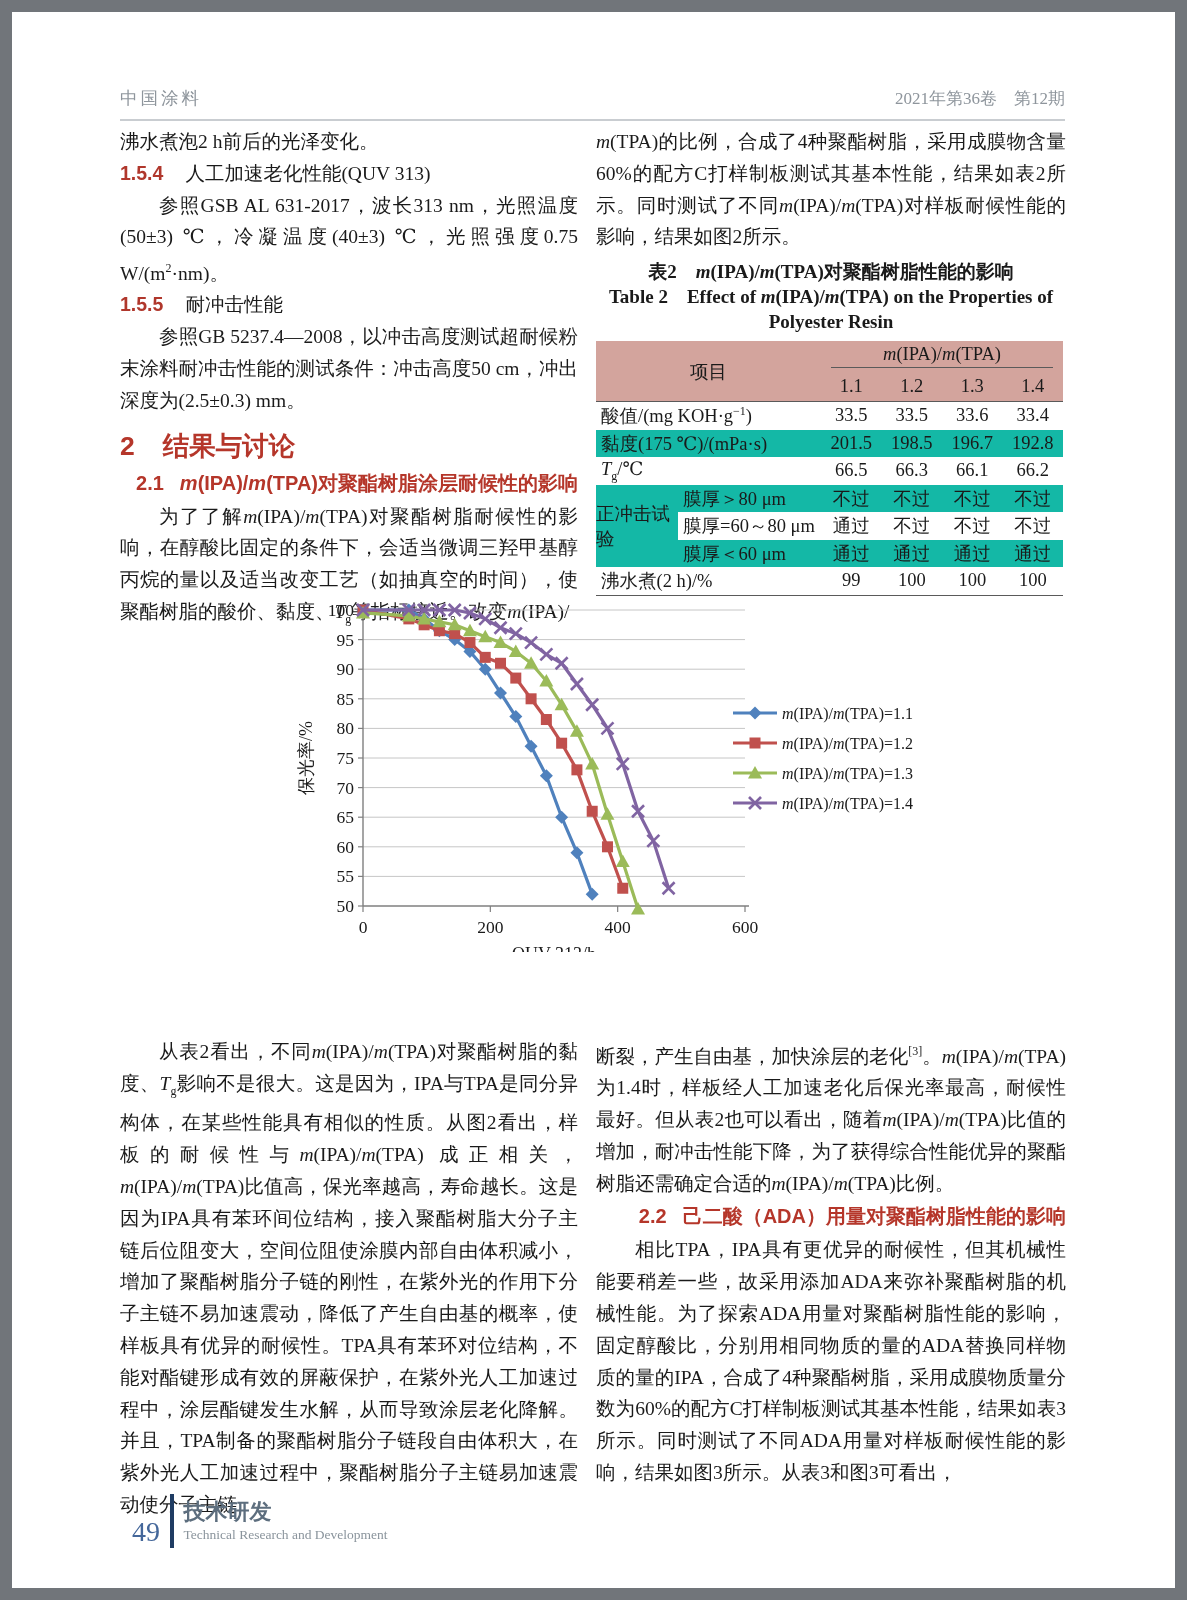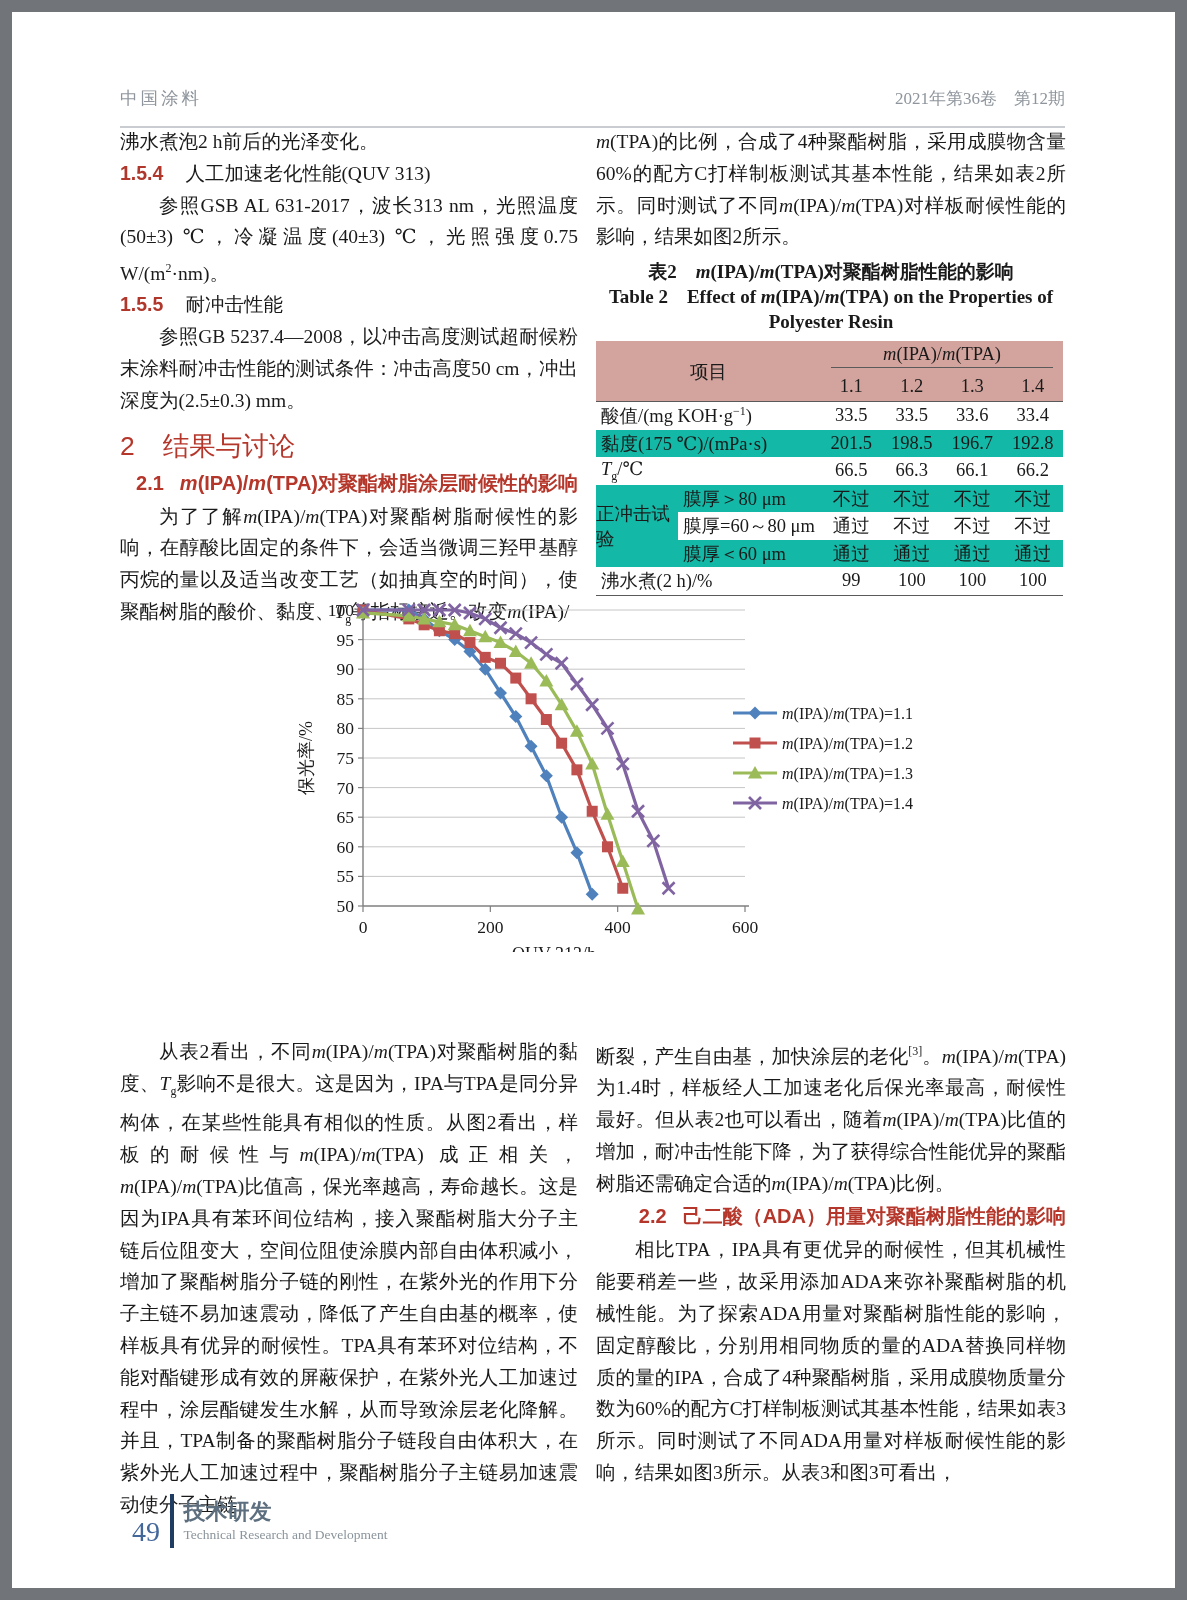--- a/index.html
+++ b/index.html
@@ -2,39 +2,39 @@
 <html><head>
 <meta charset="utf-8">
 <style>
   html,body{margin:0;padding:0;}
   body{background:#71757a;font-family:"Liberation Serif","DejaVu Serif",serif;}
   #page{position:relative;width:1163px;height:1576px;margin:12px auto;background:#ffffff;overflow:hidden;}
   
   .abs{position:absolute;}
 
   
-  .header{left:108px;top:66px;width:945px;height:32px;display:flex;justify-content:space-between;align-items:flex-end;border-bottom:2px solid #c9cdd1;padding-bottom:16px;}
+  .header{left:108px;top:66px;width:945px;height:32px;display:flex;justify-content:space-between;align-items:flex-end;border-bottom:2px solid #c9cdd1;padding-bottom:9px;}
   .journal{color:#8e959c;font-size:17.5px;letter-spacing:3px;}
   .issue{color:#8e959c;font-size:17px;}
 
   
   .col{color:#1a1a1a;}
   .col-lt{left:108px;top:114px;width:458px;}
   .col-rt{left:584px;top:114px;width:470px;}
   .col-lb{left:108px;top:1024px;width:458px;}
   .col-rb{left:584px;top:1024px;width:470px;}
   .p{font-size:19.5px;line-height:31.8px;text-align:justify;margin:0;}
   .p i{font-family:"Liberation Serif","DejaVu Serif",serif;}
   .indent{text-indent:2em;}
   sup{font-size:12px;}
   sub{font-size:12px;}
 
   .h3line{font-size:19.5px;line-height:31.8px;margin:0;}
   .secnum{color:#b0372c;font-family:"Liberation Sans","DejaVu Sans",sans-serif;font-weight:600;margin-right:22px;}
-  .h2big{margin:11px 0 4px 0;color:#b5362a;font-family:"Liberation Sans","DejaVu Sans",sans-serif;font-size:26.5px;font-weight:normal;}
+  .h2big{margin:11px 0 4px 0;color:#b5362a;font-family:"Liberation Sans","DejaVu Sans",sans-serif;font-size:26.5px;font-weight:bold;}
   .h2big .num{margin-right:28px;}
   .h3red{margin:2px 0 2px 0;color:#b5362a;font-family:"Liberation Sans","DejaVu Sans",sans-serif;font-size:20px;font-weight:bold;line-height:31px;text-align:right;}
   .h3red .num{margin-right:16px;}
 
   
   .tbl-title{font-weight:bold;text-align:center;font-size:19px;line-height:25px;margin:6px 0 0 0;}
   table.t2{border-collapse:collapse;table-layout:fixed;width:467px;margin-top:7px;font-size:18.5px;color:#1a1a1a;}
   table.t2 td{padding:0;height:27.5px;}
   table.t2 tr.thdr td{background:#d3a49d;height:30px;}
   td.item-h{text-align:center;border-bottom:1.4px solid #5a5a5a;}

